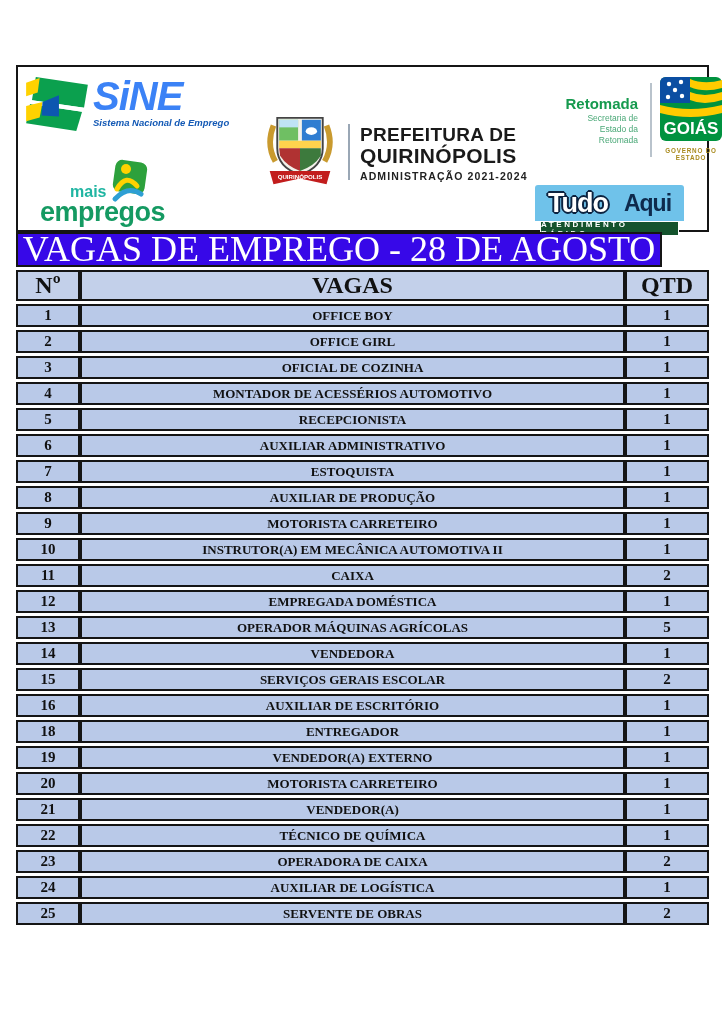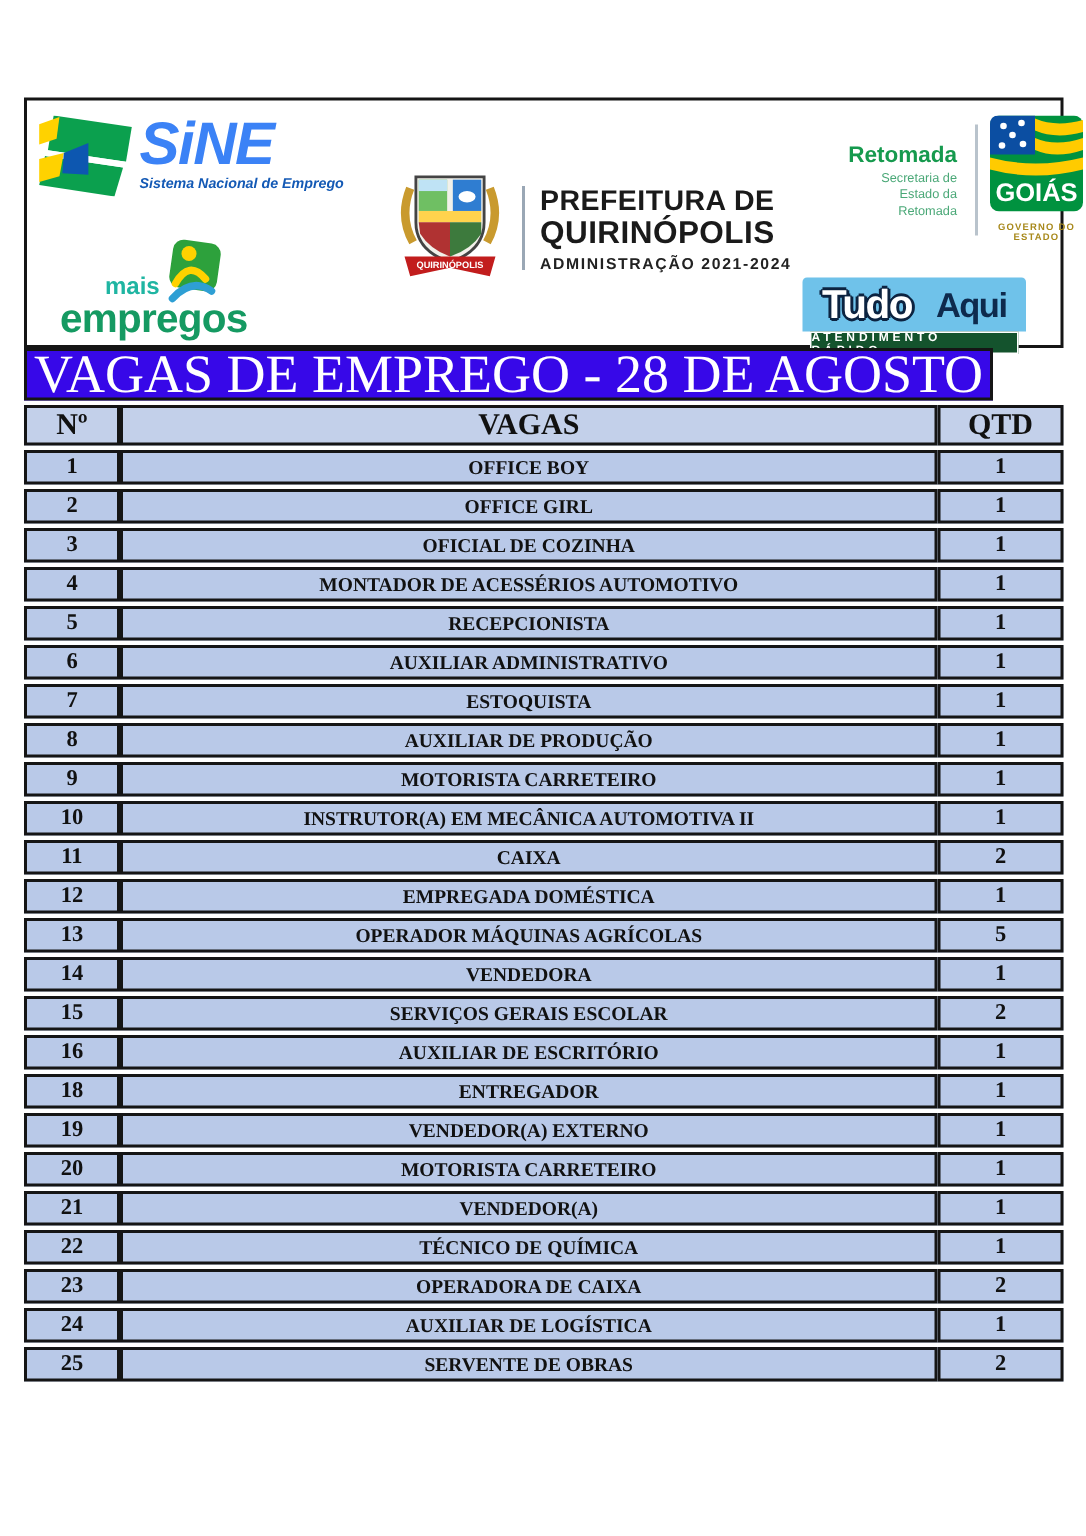--- a/index.html
+++ b/index.html
@@ -50,21 +50,21 @@
   .banner{position:absolute;left:16px;top:232px;width:646px;height:35px;box-sizing:border-box;
           border:2px solid #151515;background:var(--banner_bg,#3708e8);
           color:#fff;font-family:"Liberation Serif",serif;font-size:36px;
           text-align:center;line-height:30px;}
   
   .vagas-table{position:absolute;left:16px;top:267px;width:693px;
                border-collapse:separate;border-spacing:0 3px;table-layout:fixed;}
   .vagas-table th,.vagas-table td{border:2px solid #151515;box-sizing:border-box;
                font-family:"Liberation Serif",serif;font-weight:bold;text-align:center;
                padding:0;color:#111;}
-  .vagas-table th{height:27px;font-size:20px;background:var(--header_bg,#c3d0ea);}
+  .vagas-table th{height:27px;font-size:24px;background:var(--header_bg,#c3d0ea);}
   .vagas-table td{height:23px;font-size:13px;background:var(--row_bg,#b9c9e8);}
   td.c-num,td.c-qtd{font-size:15px;}
 </style>
 </head>
 <body>
 
 <div class="page">
 
   <div class="header-box">
 

